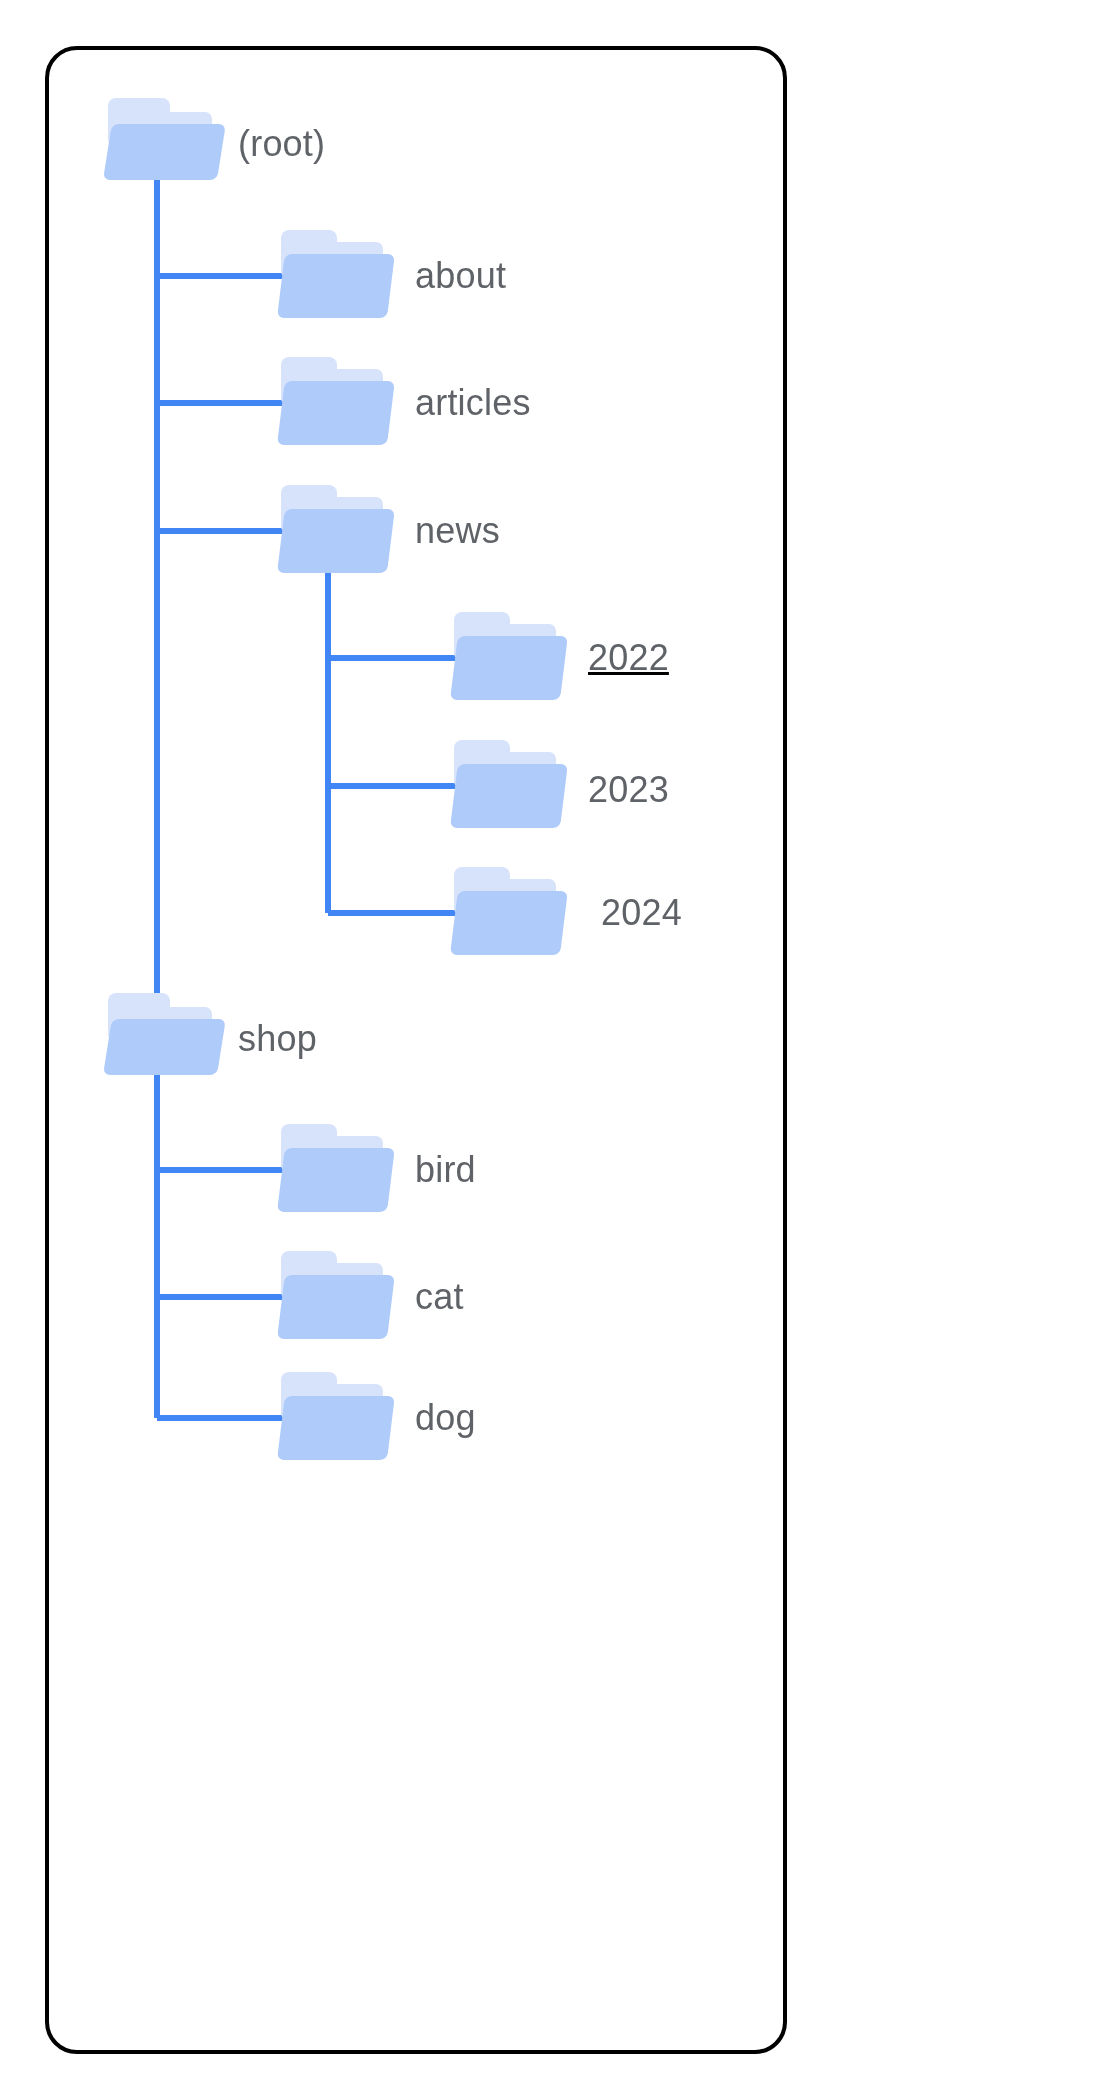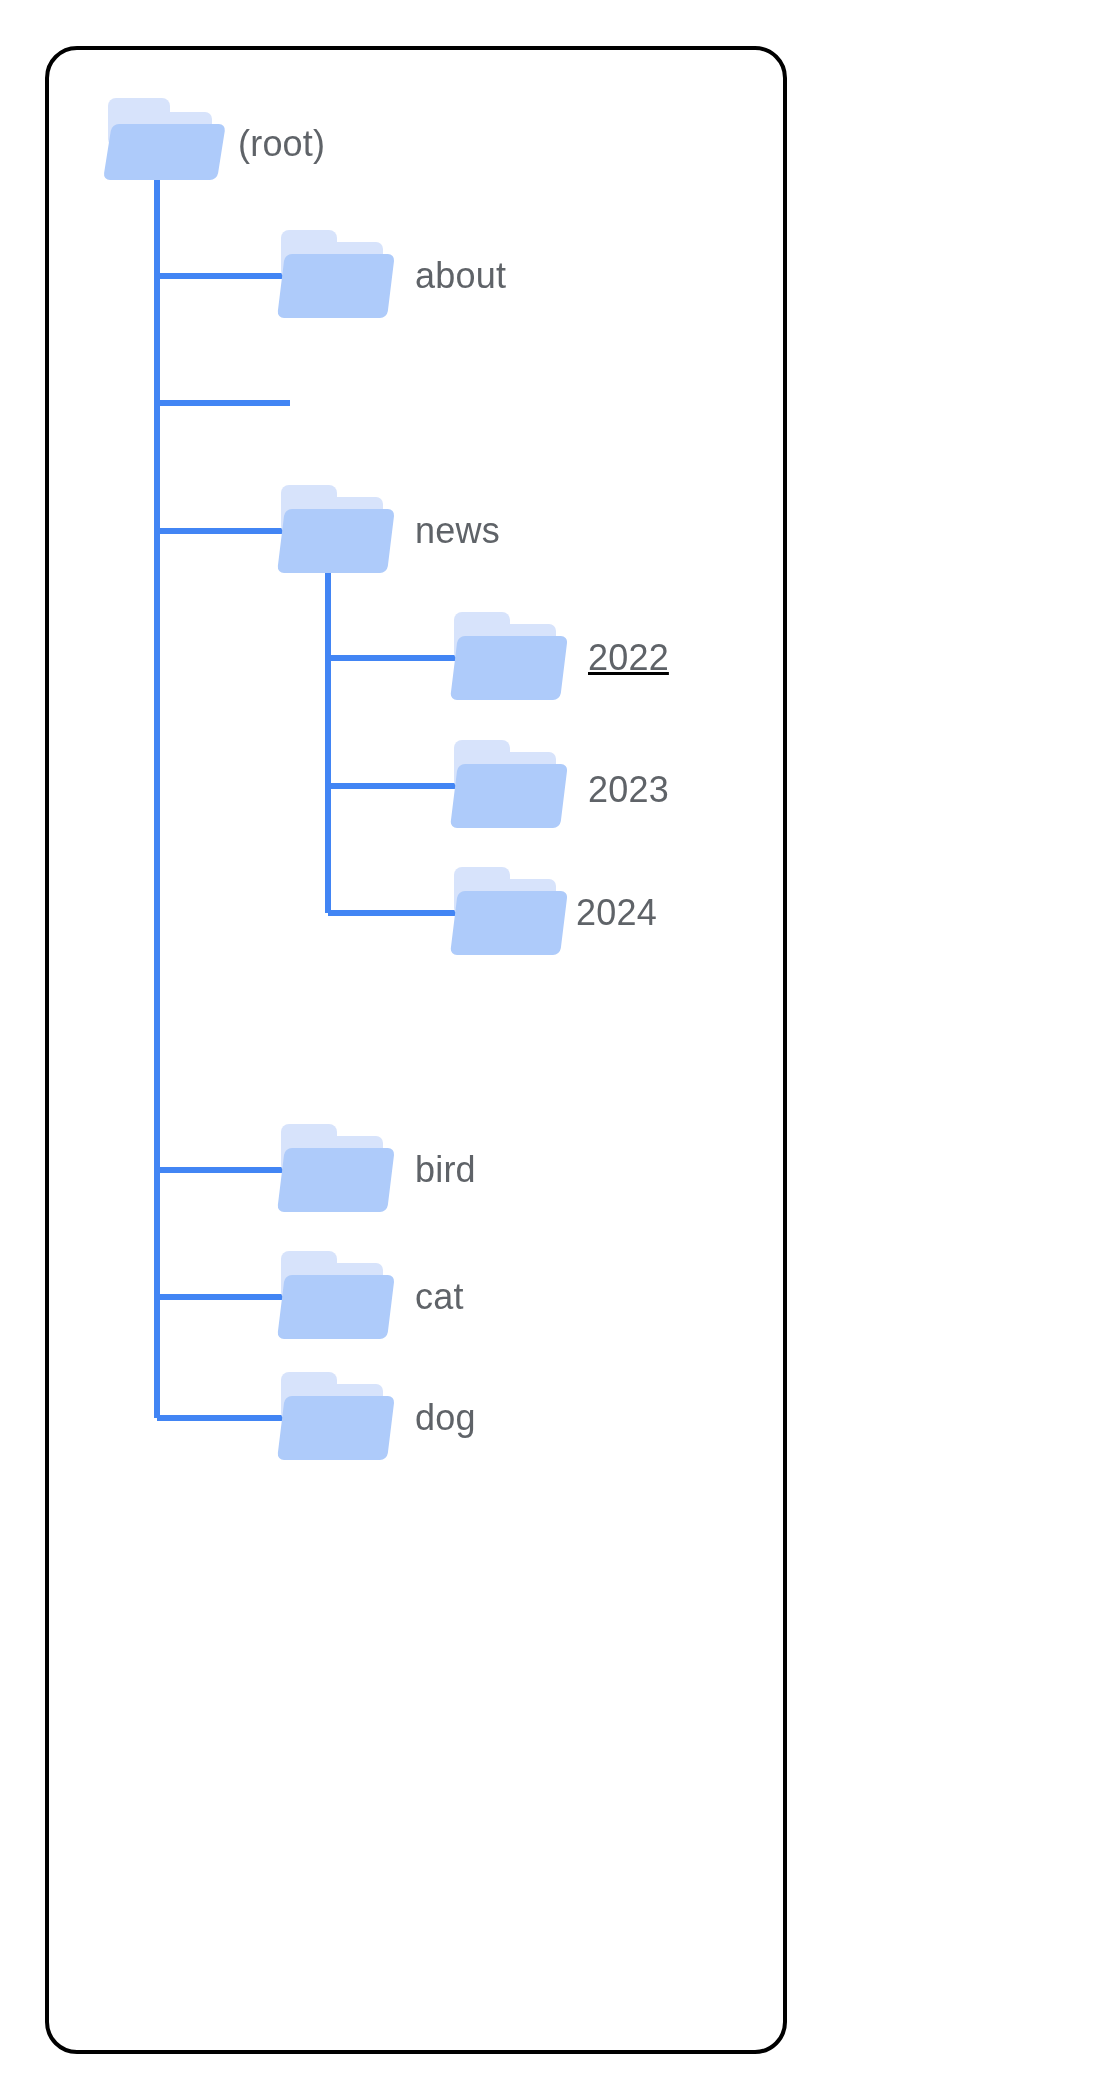--- a/index.html
+++ b/index.html
@@ -138,20 +138,28 @@
 
   <div class="node" style="left:100px; top:98px;">
     <span class="folder wide">
       <span class="tab"></span>
         <span class="back"></span>
         <span class="front"></span>
     </span>
     <span class="label" style="font-size:36px; margin-left:18px;">(root)</span>
   </div>
 
+  <div class="node" style="left:275px; top:357px;">
+    <span class="folder std">
+      <span class="tab"></span>
+        <span class="back"></span>
+        <span class="front"></span>
+    </span>
+    <span class="label" style="font-size:36px; margin-left:22px;">articles</span>
+  </div>
 
   <div class="node" style="left:275px; top:485px;">
     <span class="folder std">
       <span class="tab"></span>
         <span class="back"></span>
         <span class="front"></span>
     </span>
     <span class="label" style="font-size:36px; margin-left:22px;text-align:center;">news</span>
   </div>
 
@@ -172,23 +180,31 @@
     </span>
     <span class="label" style="font-size:36px; margin-left:22px;margin-top:8px;">2023</span>
   </div>
 
   <div class="node" style="left:448px; top:867px;">
     <span class="folder std">
       <span class="tab"></span>
         <span class="back"></span>
         <span class="front"></span>
     </span>
-    <span class="label" style="font-size:36px; margin-left:10px;">2024</span>
-  </div>
-
+    <span class="label" style="font-size:36px; margin-left:35px;">2024</span>
+  </div>
+
+  <div class="node" style="left:100px; top:993px;">
+    <span class="folder wide">
+      <span class="tab"></span>
+        <span class="back"></span>
+        <span class="front"></span>
+    </span>
+    <span class="label" style="font-size:36px; margin-left:18px;">shop</span>
+  </div>
 
   <div class="node" style="left:275px; top:1251px;">
     <span class="folder std">
       <span class="tab"></span>
         <span class="back"></span>
         <span class="front"></span>
     </span>
     <span class="label" style="font-size:36px; margin-left:22px;">cat</span>
   </div>
 

